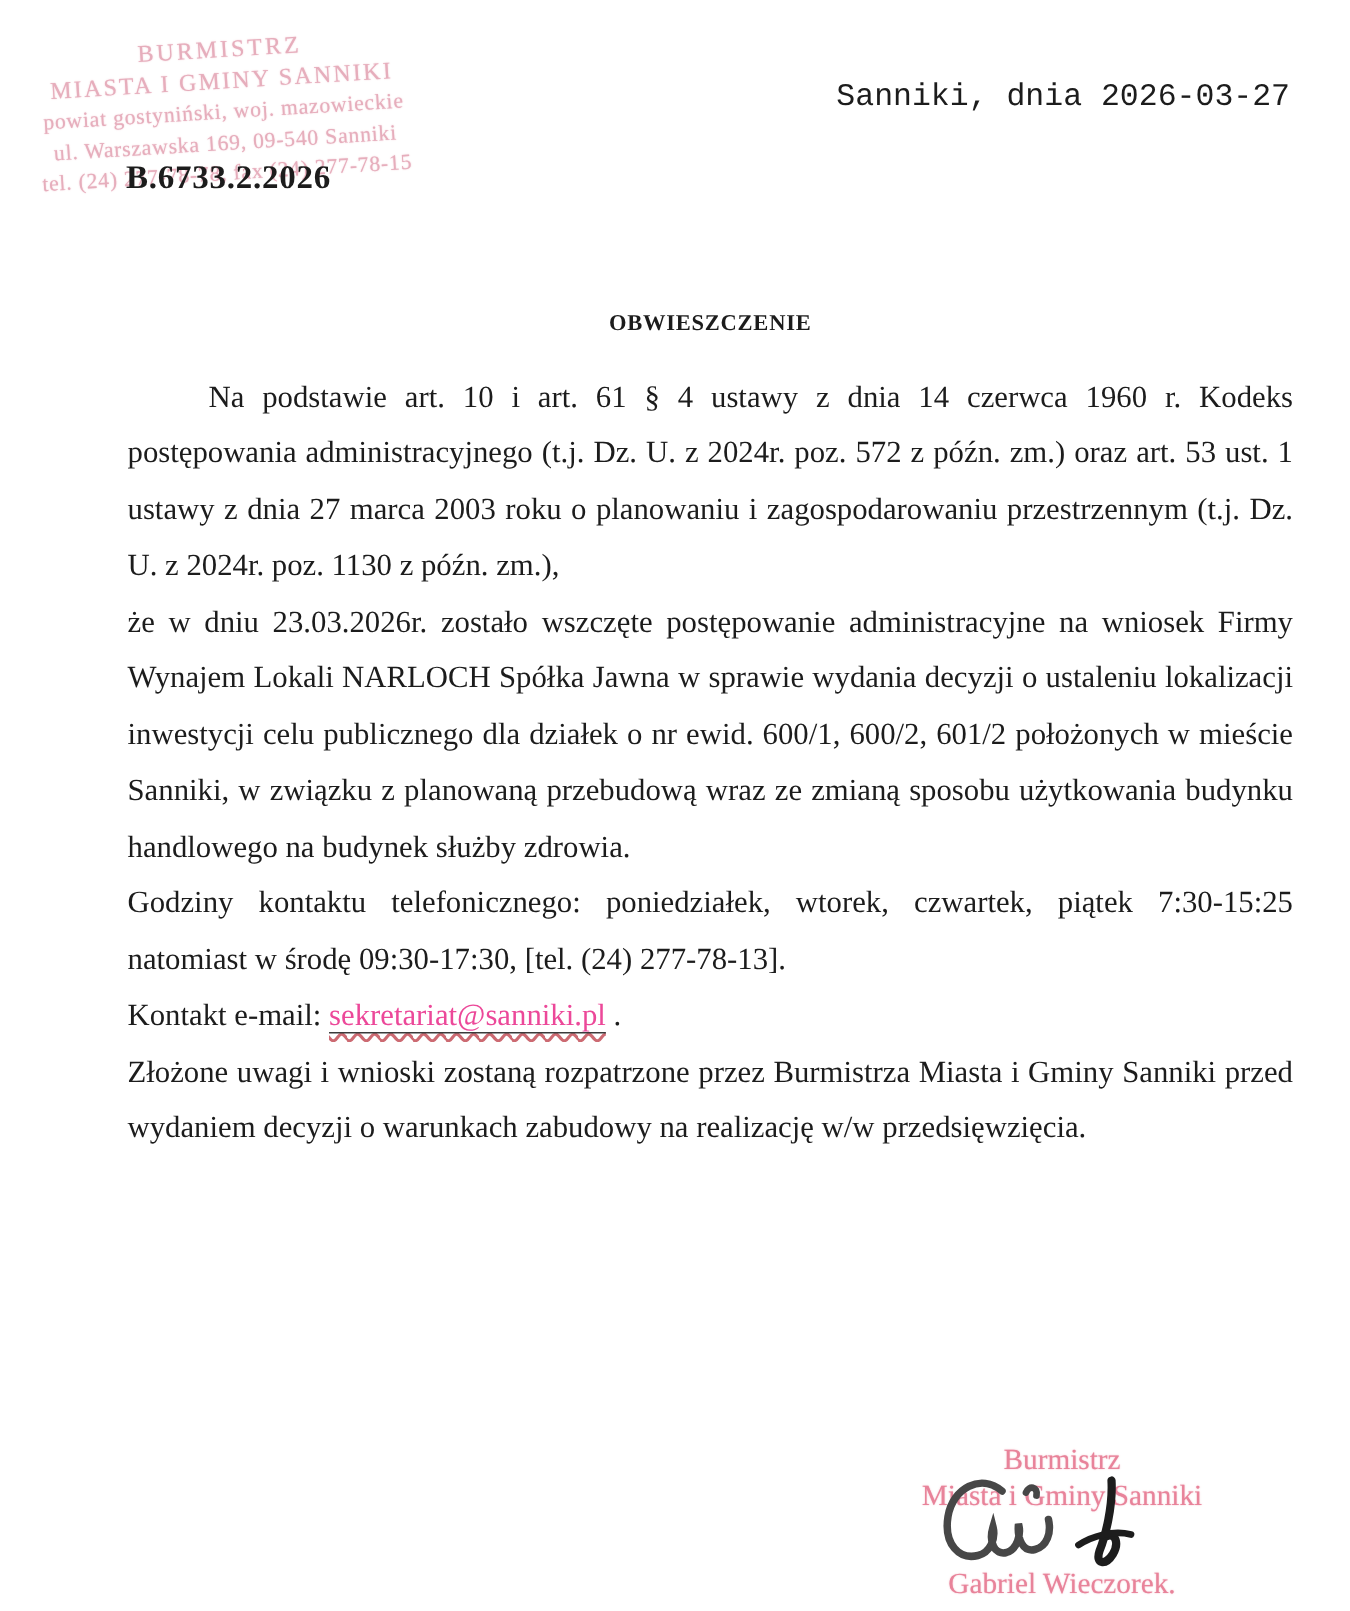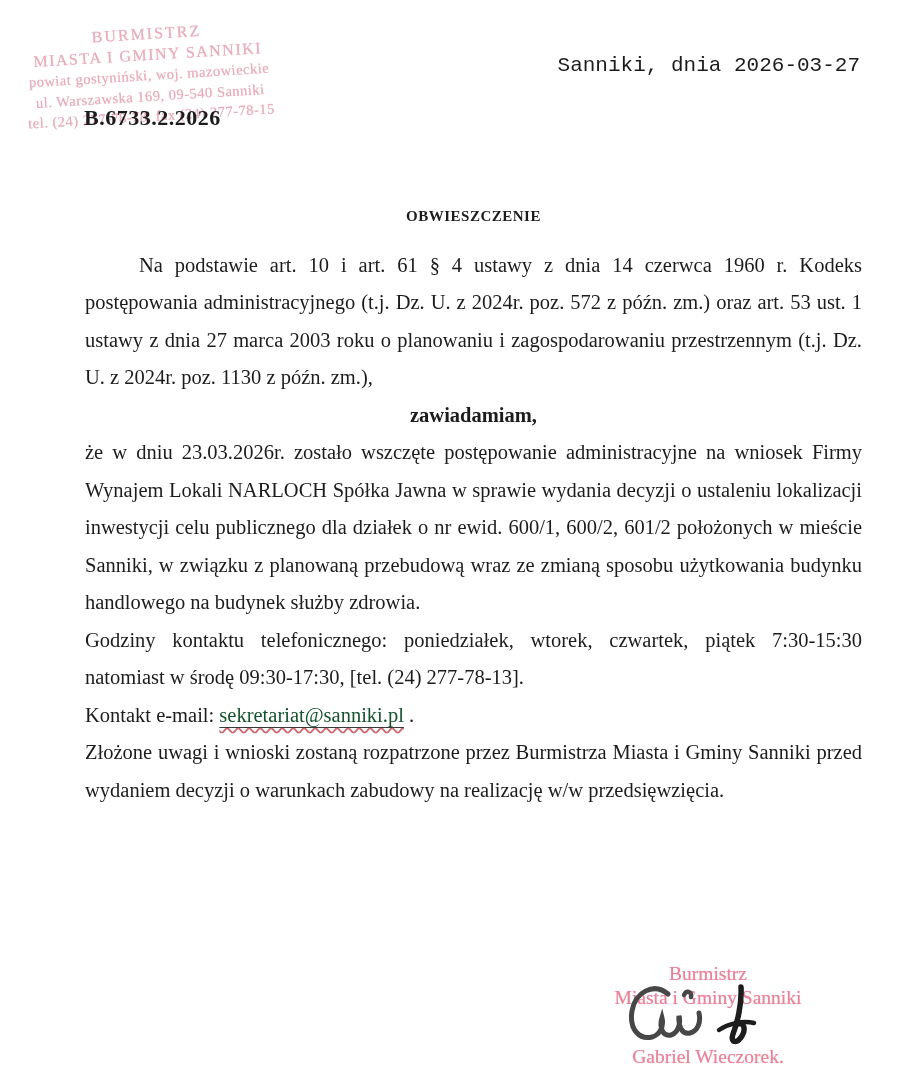--- a/index.html
+++ b/index.html
@@ -78,21 +78,21 @@
   .para { text-align: justify; }
   .para.indent { text-indent: 54px; margin-top: 11px; }
   .mid-heading {
     text-align: center;
     font-weight: bold;
   }
   .email-link {
     text-decoration: underline wavy #cc6a72;
     text-decoration-thickness: 1.5px;
     text-underline-offset: 5px;
-    color: #14532d;
+    color: #ec4899;
     cursor: pointer;
   }
   .email-link .email-inner {
     text-decoration: underline;
     text-decoration-color: #3a3a3a;
     text-decoration-thickness: 1px;
   }
 
   
   .signature-block {
@@ -128,23 +128,22 @@
     <div class="st-small">tel. (24) 277-78-78, fax (24) 277-78-15</div>
   </div>
 
   <div class="ref-number">B.6733.2.2026</div>
 
   <div class="date-line">Sanniki, dnia 2026-03-27</div>
 
   <div class="content">
     <h1 class="doc-title">OBWIESZCZENIE</h1>
     <p class="para indent">Na podstawie art. 10 i art. 61 § 4 ustawy z dnia 14 czerwca 1960 r. Kodeks postępowania administracyjnego (t.j. Dz. U. z 2024r. poz. 572 z późn. zm.) oraz art. 53 ust. 1 ustawy z dnia 27 marca 2003 roku o planowaniu i zagospodarowaniu przestrzennym (t.j. Dz. U. z 2024r. poz. 1130 z późn. zm.),</p>
-    <p class="mid-heading">zawiadamiam,</p>
     <p class="para">że w dniu 23.03.2026r. zostało wszczęte postępowanie administracyjne na wniosek Firmy Wynajem Lokali NARLOCH Spółka Jawna w sprawie wydania decyzji o ustaleniu lokalizacji inwestycji celu publicznego dla działek o nr ewid. 600/1, 600/2, 601/2 położonych w mieście Sanniki, w związku z planowaną przebudową wraz ze zmianą sposobu użytkowania budynku handlowego na budynek służby zdrowia.</p>
-    <p class="para">Godziny kontaktu telefonicznego: poniedziałek, wtorek, czwartek, piątek 7:30-15:30 natomiast w środę 09:30-17:30, [tel. (24) 277-78-13].</p>
+    <p class="para">Godziny kontaktu telefonicznego: poniedziałek, wtorek, czwartek, piątek 7:30-15:25 natomiast w środę 09:30-17:30, [tel. (24) 277-78-13].</p>
     <p><span>Kontakt e-mail: </span><span class="email-link"><span class="email-inner">sekretariat@sanniki.pl</span></span><span> .</span></p>
     <p class="para">Złożone uwagi i wnioski zostaną rozpatrzone przez Burmistrza Miasta i Gminy Sanniki przed wydaniem decyzji o warunkach zabudowy na realizację w/w przedsięwzięcia.</p>
   </div>
 
   <div class="signature-block" style="color: rgb(232, 131, 154);">
     <div>Burmistrz</div>
     <div>Miasta i Gminy Sanniki</div>
     <div class="signature-name">Gabriel Wieczorek.</div>
   </div>
 

